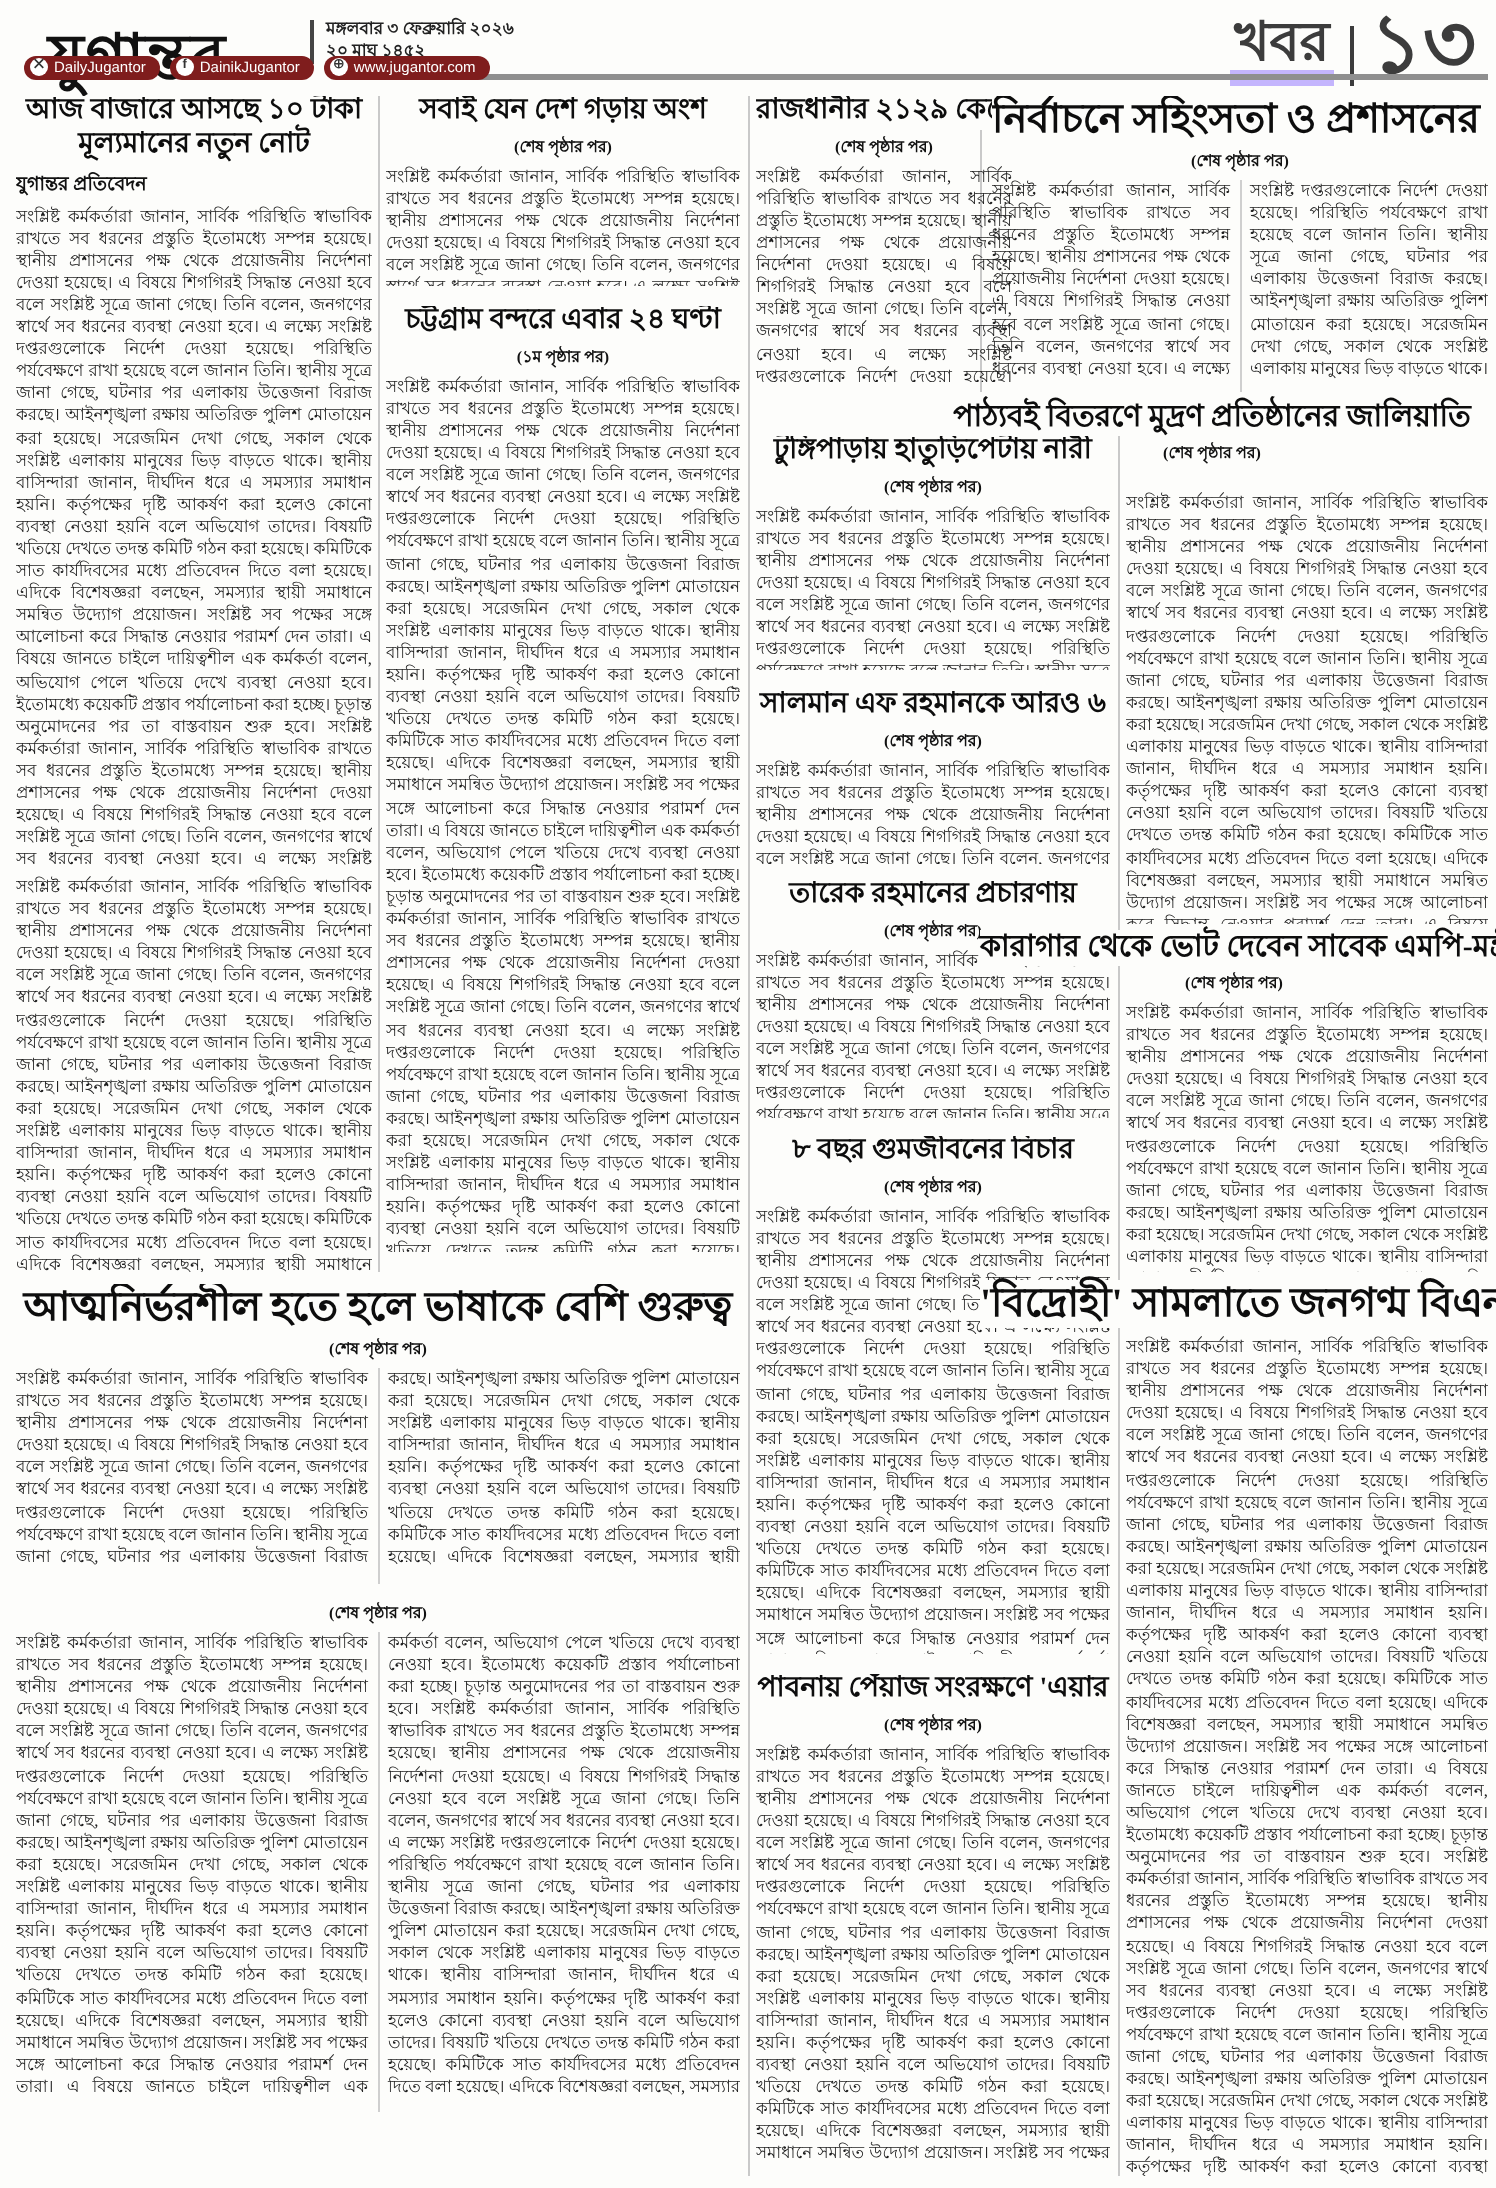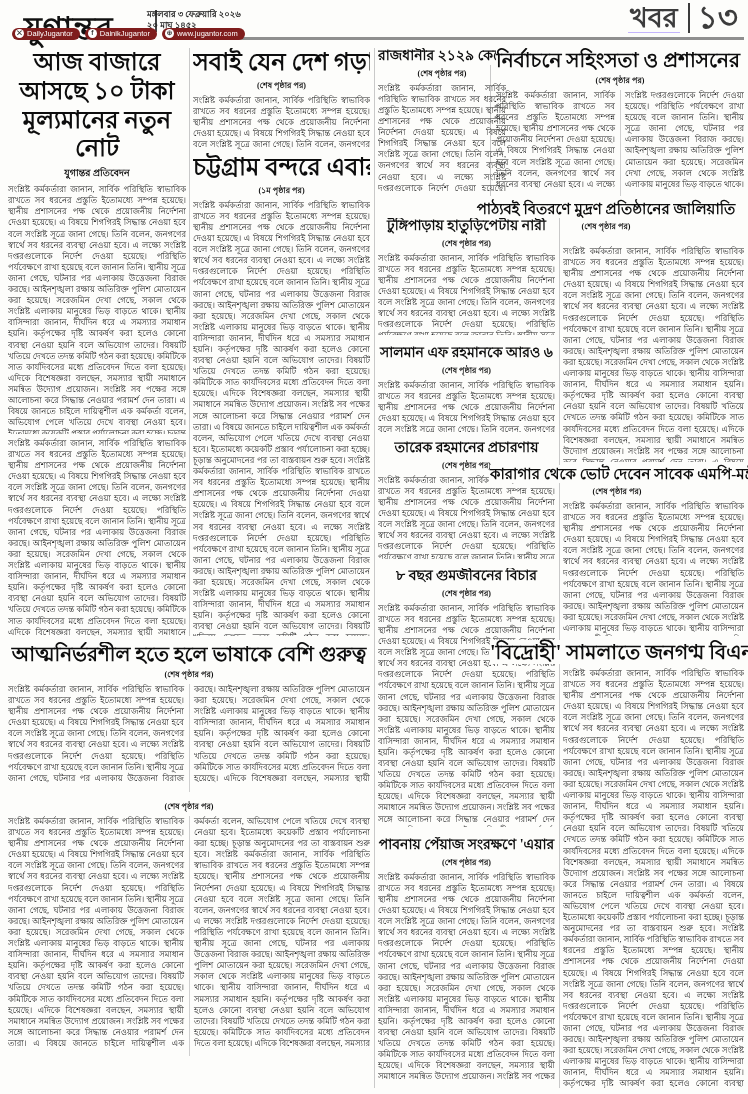--- a/index.html
+++ b/index.html
@@ -1,43 +1,43 @@
 <!DOCTYPE html>
 <html lang="bn"><head>
 <meta charset="utf-8">
 <style>
   html,body{margin:0;padding:0;background:#ffffff;}
   .page{position:relative;width:748px;height:1094px;background:#fdfdfb;overflow:hidden;
         font-family:"Liberation Serif","DejaVu Serif",serif;color:#1c1c1c;}
   
   .mast-logo{position:absolute;left:24px;top:4px;font-size:31px;font-weight:bold;color:#111;letter-spacing:1px;}
   .mast-sep{position:absolute;left:155px;top:10px;width:2px;height:22px;background:#444;}
-  .mast-dates{position:absolute;left:147px;top:9px;font-size:8.5px;line-height:1.35;color:#222;font-weight:bold;}
+  .mast-dates{position:absolute;left:163px;top:9px;font-size:8.5px;line-height:1.35;color:#222;font-weight:bold;}
   .badges{position:absolute;left:12px;top:28px;display:flex;gap:5px;z-index:3;}
   .badge{display:flex;align-items:center;gap:3px;background:#7f1d1d;color:#fff;border-radius:8px;
          padding:1px 7px 2px 3px;font-size:7.5px;font-family:"Liberation Sans",sans-serif;}
   .bicon{width:9px;height:9px;border-radius:50%;background:#fff;color:#333;font-size:6.5px;font-weight:bold;
          display:inline-flex;align-items:center;justify-content:center;line-height:1;}
   .mast-right{position:absolute;right:10px;top:2px;display:flex;align-items:flex-end;gap:8px;}
-  .section-name{font-size:27px;font-weight:bold;color:#3c3c3c;border-bottom:1px solid #c4b5fd;line-height:1.05;padding:0 2px;}
+  .section-name{font-size:27px;font-weight:bold;color:#3c3c3c;border-bottom:8px solid #c4b5fd;line-height:1.05;padding:0 2px;}
   .pagebar{width:2px;height:30px;background:#3c3c3c;}
-  .page-num{font-size:31px;font-weight:bold;color:#3c3c3c;line-height:1;}
+  .page-num{font-size:41px;font-weight:bold;color:#3c3c3c;line-height:1;}
   .mast-rule{position:absolute;left:233px;right:4px;top:37px;height:3px;background:#8f8f8f;}
   
   .vd{position:absolute;width:1px;background:#c9c9c9;}
   
   .art{position:absolute;overflow:hidden;}
   .ov{overflow:visible;}
   .hl{font-weight:bold;color:#0d0d0d;text-align:center;line-height:1.2;background:#fdfdfb;margin:0 0 2px 0;}
   .nowrap{white-space:nowrap;}
   .note{font-size:8px;font-weight:bold;text-align:center;color:#111;margin:1px 0 3px 0;}
-  .byline{font-size:9.5px;font-weight:bold;color:#111;margin:3px 0 3px 0;text-align:center;}
+  .byline{font-size:9.5px;font-weight:bold;color:#111;margin:3px 0 3px 0;}
   .bodytx{font-size:8.4px;line-height:1.32;text-align:justify;color:#1d1d1d;overflow:hidden;height:100%;}
   .cols2{column-count:2;column-gap:10px;column-rule:1px solid #cfcfcf;}
-  .s18{font-size:24px;} .s20{font-size:20px;} .s16{font-size:20px;} .s15{font-size:15px;} .s14{font-size:14px;}
+  .s18{font-size:14px;} .s20{font-size:20px;} .s16{font-size:20px;} .s15{font-size:15px;} .s14{font-size:14px;}
 </style>
 </head>
 <body>
 
 <div class="page">
 
   <div class="mast-logo">যুগান্তর</div>
   <div class="mast-sep"></div>
   <div class="mast-dates">
     <div>মঙ্গলবার ৩ ফেব্রুয়ারি ২০২৬</div>

